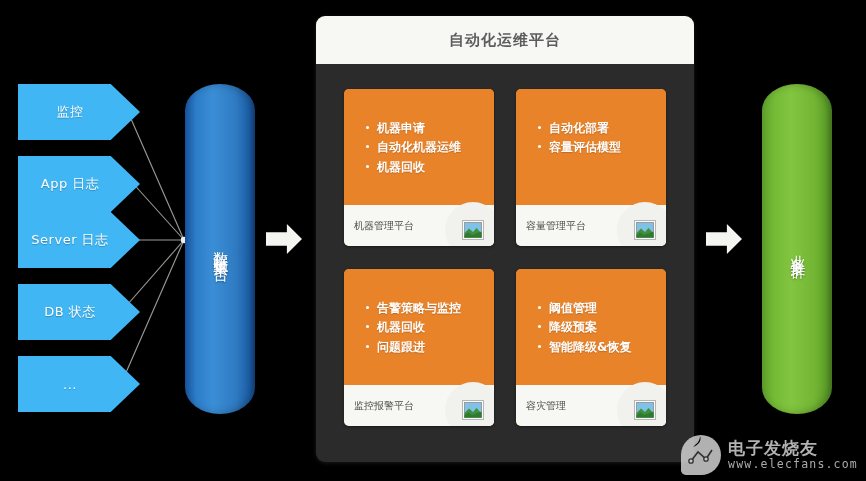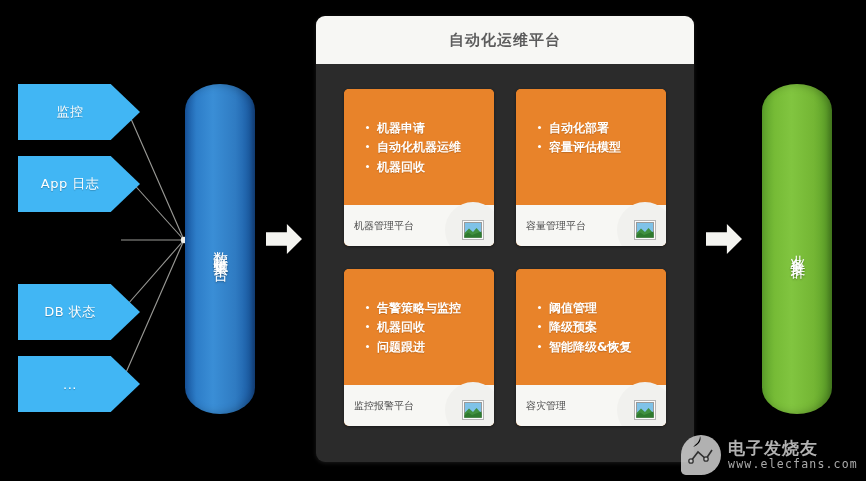--- a/index.html
+++ b/index.html
@@ -236,20 +236,23 @@
       <line x1="121" y1="384" x2="184" y2="240"></line>
     </g>
     <circle cx="184" cy="240" r="3.2" fill="#eeeeea"></circle>
   </svg>
 
   <div class="chevron" style="top:84px">
     <span class="ch-label">监控</span>
   </div>
   <div class="chevron" style="top:156px">
     <span class="ch-label">App 日志</span>
+  </div>
+  <div class="chevron" style="top:212px">
+    <span class="ch-label">Server 日志</span>
   </div>
   <div class="chevron" style="top:284px">
     <span class="ch-label">DB 状态</span>
   </div>
   <div class="chevron" style="top:356px">
     <span class="ch-label">...</span>
   </div>
 
   <div class="cylinder cyl-blue">
     <span class="cyl-label">数据收集平台</span>

